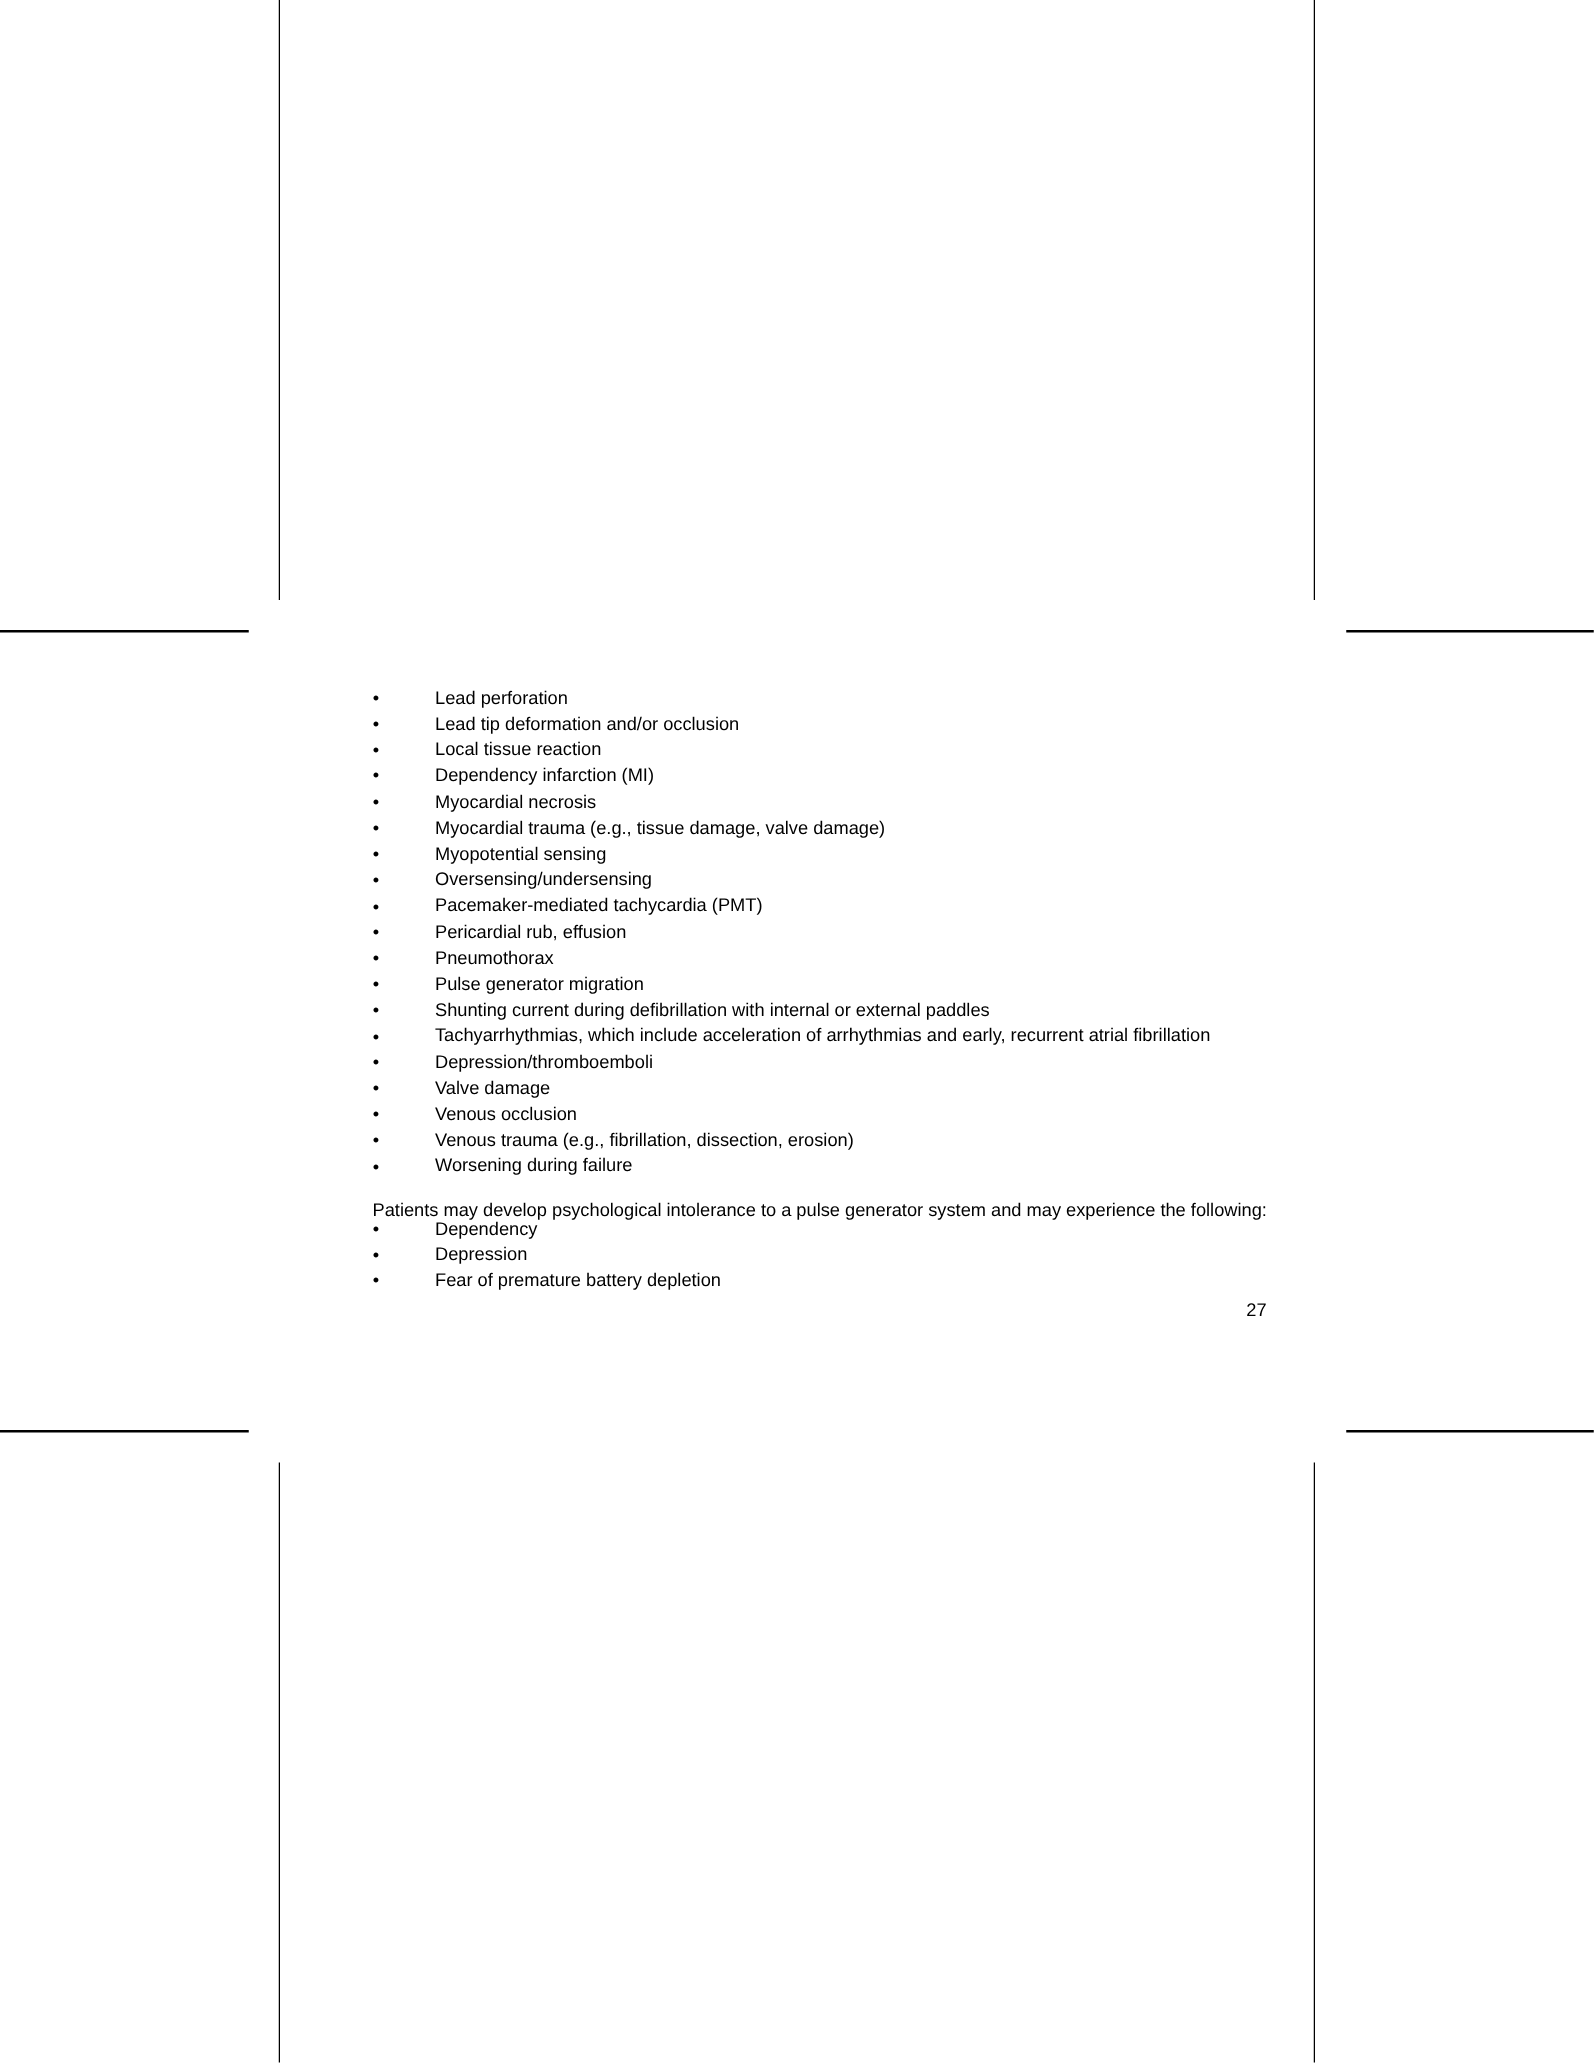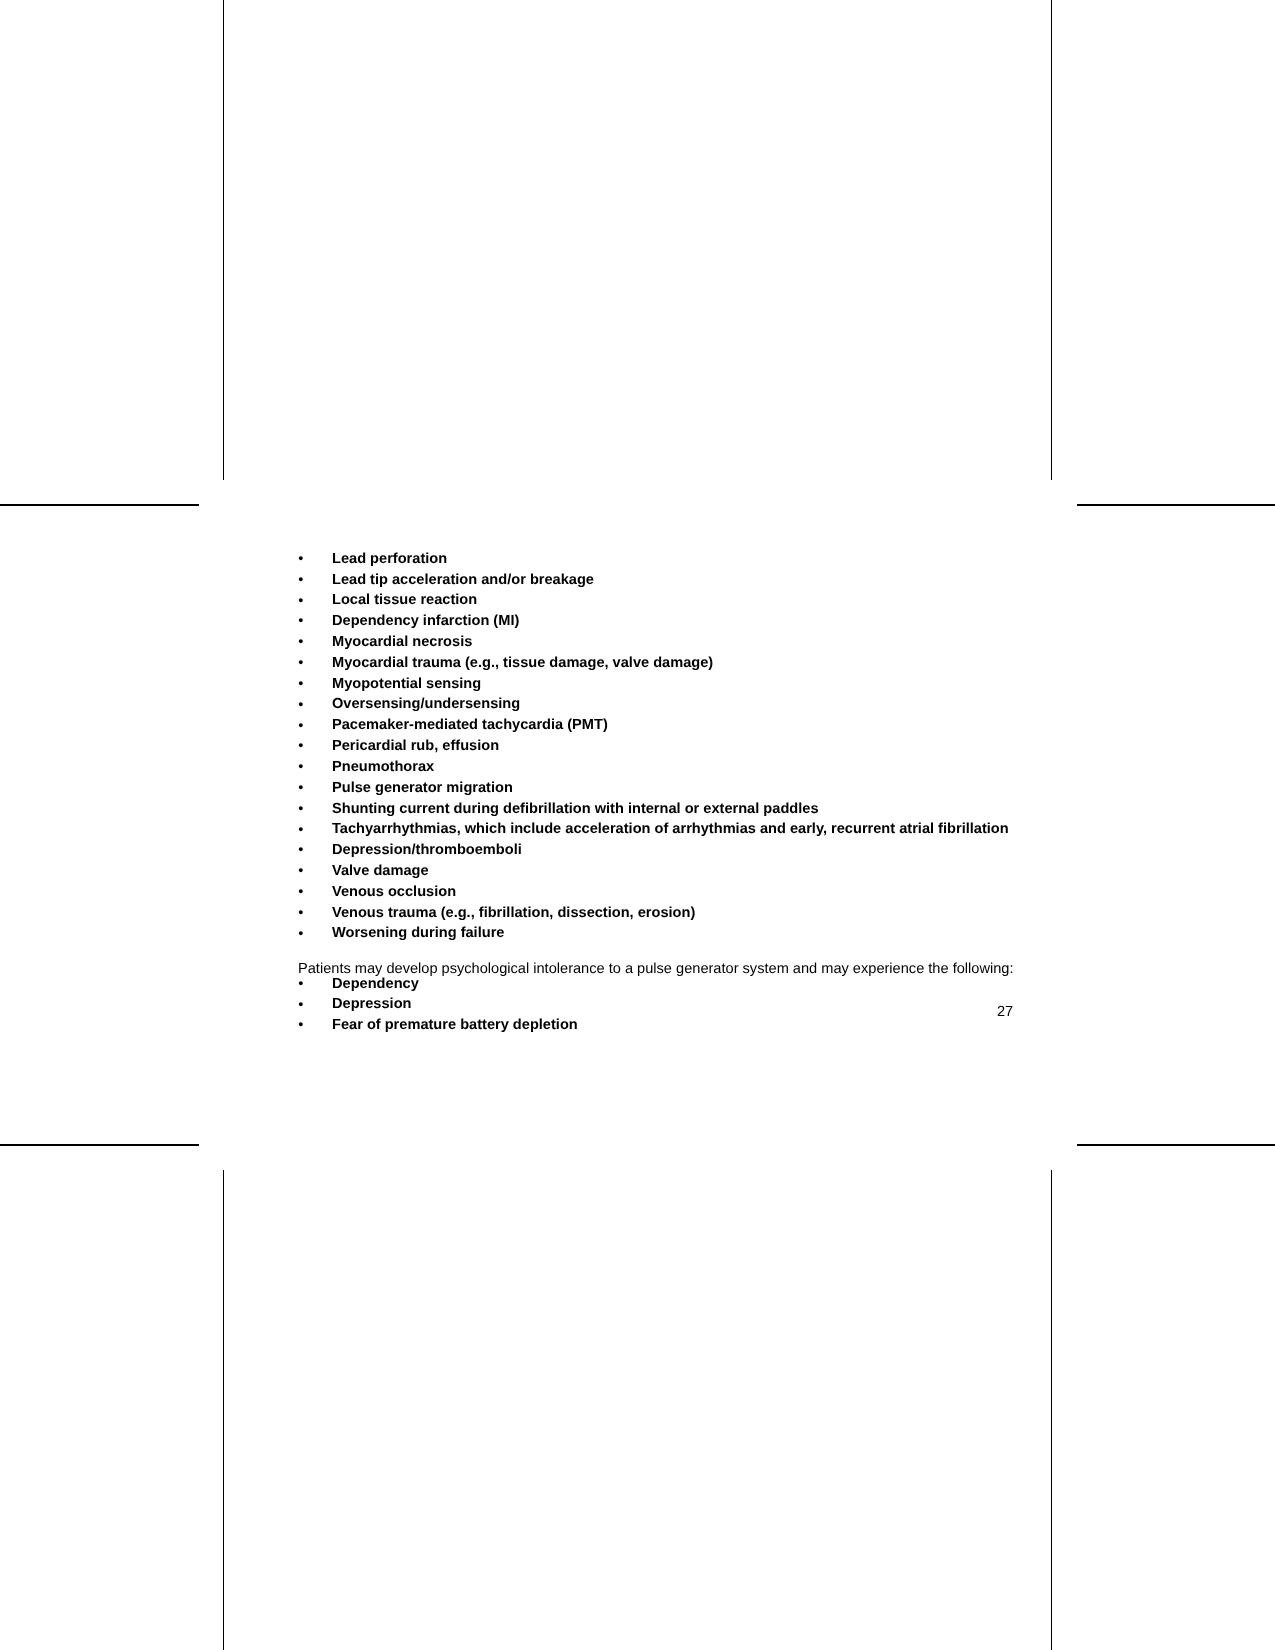--- a/index.html
+++ b/index.html
@@ -32,23 +32,23 @@
   .para,
   .pageno {
     position:absolute;
     white-space:pre;
     font-size:14.6px;
     line-height:16px;
     color:#000000;
   }
   .bullet-row { left:298px; }
   .bullet-row .bu { position:absolute; left:0.3px; top:0.3px; }
-  .bullet-row .tx { position:absolute; left:34px; top:0;font-weight:bold; }
+  .bullet-row .tx { position:absolute; left:50px; top:0; }
   .para   { left:298px; }
-  .pageno { left:997px; top:1004px; }
+  .pageno { left:997px; top:1041px; }
 </style>
 </head>
 <body>
 
 <div class="page">
 
   <div class="cm v" style="left:222.9px;top:0;height:480px"></div>
   <div class="cm v" style="left:1050.9px;top:0;height:480px"></div>
   <div class="cm h" style="left:0;top:504px;width:199px"></div>
   <div class="cm h" style="left:1077px;top:504px;width:198px"></div>
@@ -57,21 +57,21 @@
   <div class="cm v" style="left:222.9px;top:1170px;height:480px"></div>
   <div class="cm v" style="left:1050.9px;top:1170px;height:480px"></div>
 
   <div class="content">
     <div class="bullet-row" style="top:550.7px">
       <span class="bu">•</span>
       <span class="tx">Lead perforation</span>
     </div>
     <div class="bullet-row" style="top:571.52px">
       <span class="bu">•</span>
-      <span class="tx">Lead tip acceleration and/or breakage</span>
+      <span class="tx">Lead tip deformation and/or occlusion</span>
     </div>
     <div class="bullet-row" style="top:592.34px">
       <span class="bu">•</span>
       <span class="tx">Local tissue reaction</span>
     </div>
     <div class="bullet-row" style="top:613.16px">
       <span class="bu">•</span>
       <span class="tx">Dependency infarction (MI)</span>
     </div>
     <div class="bullet-row" style="top:633.98px">

